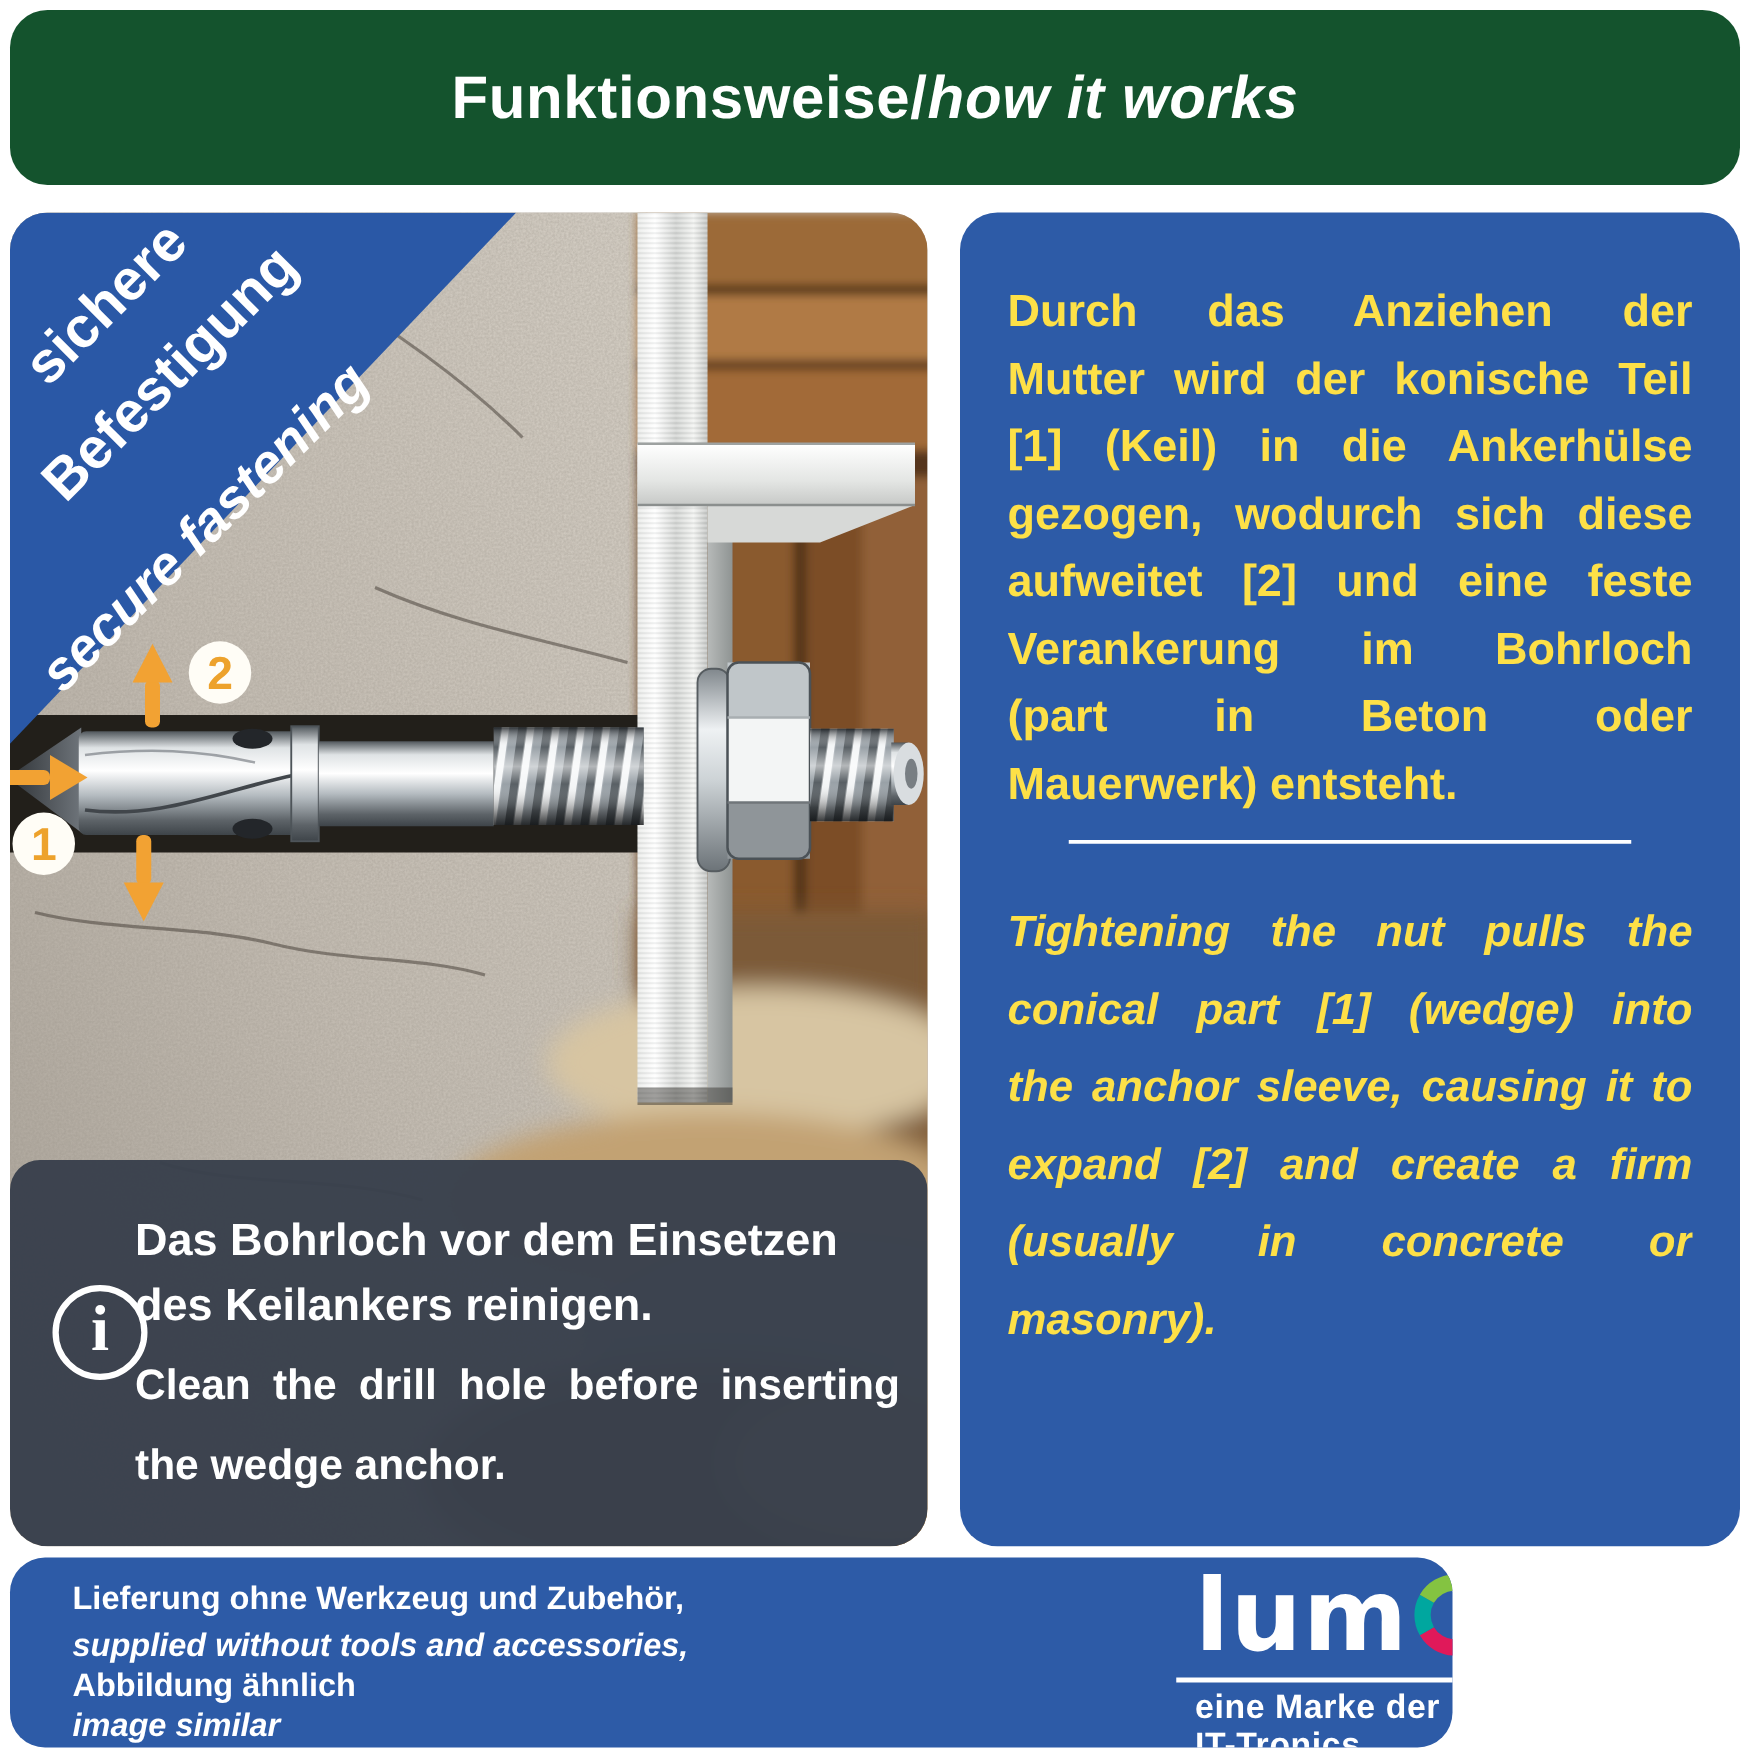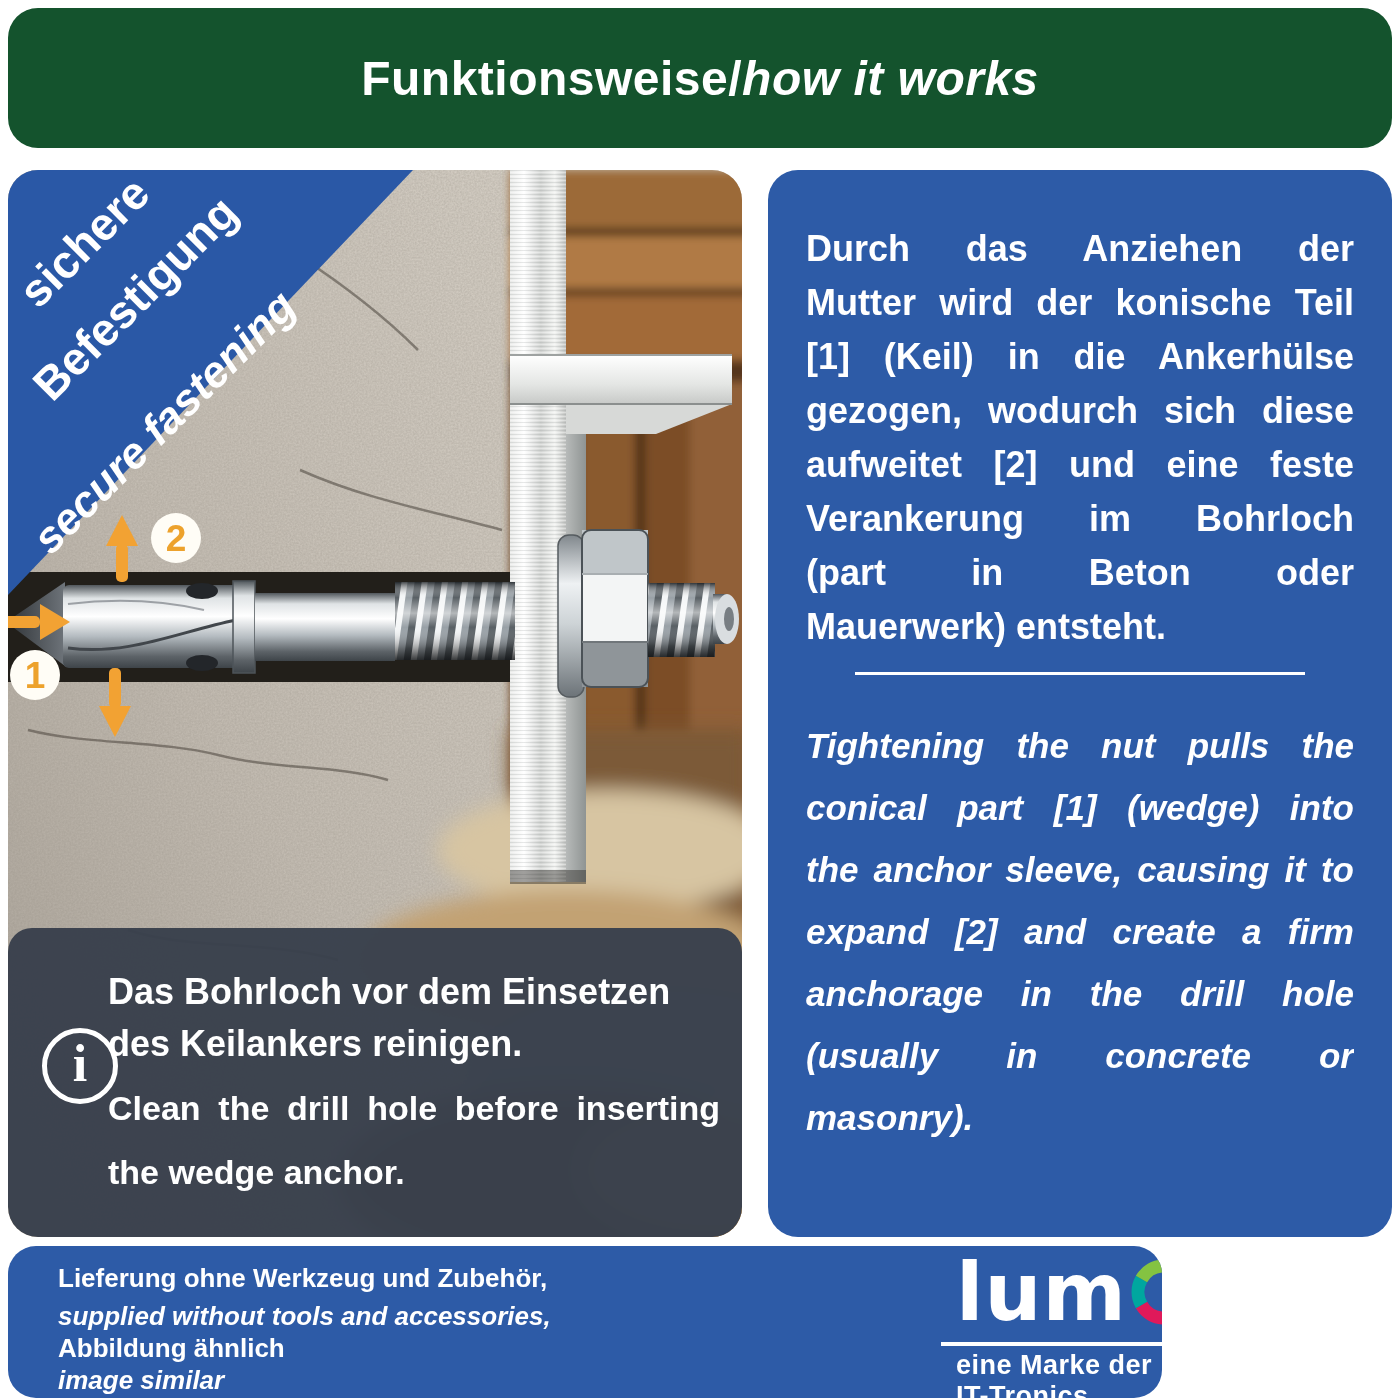--- a/index.html
+++ b/index.html
@@ -32,21 +32,21 @@
   .info-icon span{color:#ffffff;font-family:"Liberation Serif",serif;font-weight:700;
                   font-size:52px;line-height:1;margin-top:-4px;}
   .info-text{position:absolute;left:100px;right:22px;top:38px;color:#ffffff;}
   .info-de{font-size:36px;font-weight:700;line-height:52px;}
   .info-en{margin-top:12px;font-size:34px;font-weight:700;line-height:52px;}
   .jlast{text-align:left;}
   .jfull{text-align:justify;text-align-last:justify;white-space:nowrap;overflow:hidden;}
 
   
   .desc-panel{position:absolute;left:768px;top:170px;width:624px;height:1067px;background:#2d5ba7;
-              border-radius:30px;color:#ffffff;box-sizing:border-box;padding:52px 38px 0 38px;}
+              border-radius:30px;color:#fde047;box-sizing:border-box;padding:52px 38px 0 38px;}
   .desc-de .dline{font-size:36px;font-weight:700;line-height:54px;}
   .desc-en .eline{font-size:35px;font-weight:700;font-style:italic;line-height:62px;}
   .sep-rule{width:450px;height:3px;background:#ffffff;margin:18px auto 40px auto;}
 
   
   .footer{position:absolute;left:8px;top:1246px;width:1154px;height:152px;background:#2d5ba7;
           border-radius:28px;overflow:hidden;}
   .footer-notes{position:absolute;left:50px;top:16px;color:#ffffff;}
   .fn{font-size:26px;font-weight:700;line-height:32px;}
   .fn-en{font-style:italic;}
@@ -277,21 +277,20 @@
       <div class="dline jfull">Verankerung im Bohrloch</div>
       <div class="dline jfull">(part in Beton oder</div>
       <div class="dline jlast">Mauerwerk) entsteht.</div>
     </div>
     <div class="sep-rule"></div>
     <div class="desc-en">
       <div class="eline jfull">Tightening the nut pulls the</div>
       <div class="eline jfull">conical part [1] (wedge) into</div>
       <div class="eline jfull">the anchor sleeve, causing it to</div>
       <div class="eline jfull">expand [2] and create a firm</div>
-      <div class="eline jfull">anchorage in the drill hole</div>
       <div class="eline jfull">(usually in concrete or</div>
       <div class="eline jlast">masonry).</div>
     </div>
   </div>
 
   <div class="footer">
     <div class="footer-notes">
       <div class="fn">Lieferung ohne Werkzeug und Zubehör,</div>
       <div class="fn fn-en fn-gap">supplied without tools and accessories,</div>
       <div class="fn">Abbildung ähnlich</div>

